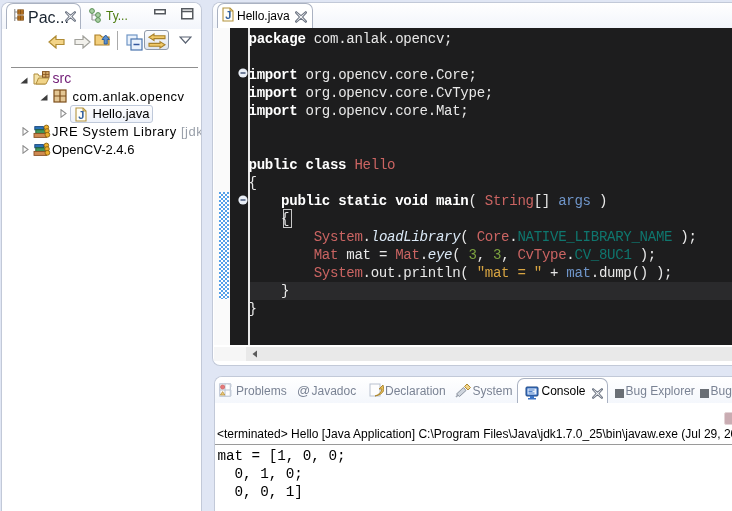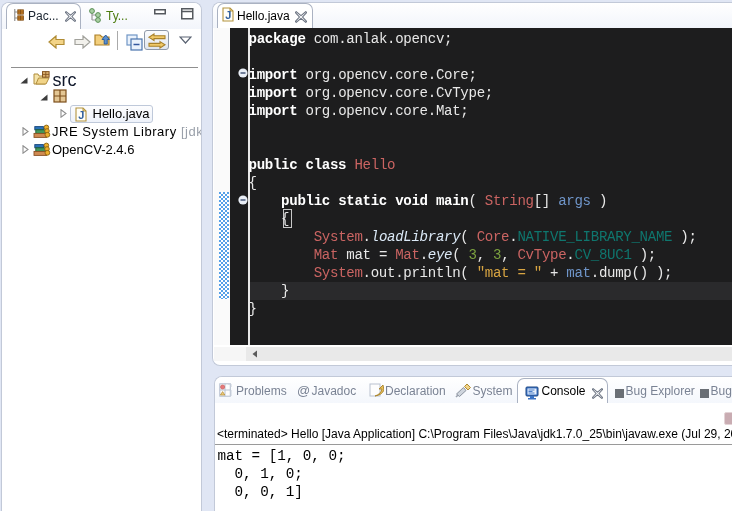--- a/index.html
+++ b/index.html
@@ -28,21 +28,21 @@
   <div class="abs" style="left:0;top:0;width:100%;height:26px;background:linear-gradient(#ffffff,#f2f5fb);"></div>
   <div class="seltab" style="left:3.5px;top:0px;width:75px;height:26px;"></div>
 
   <svg class="abs" style="left:11px;top:6px;" width="13" height="12" viewBox="0 0 14 14">
     <path d="M1.5 0 v14 M1.5 3.5 h3 M1.5 10.5 h3" stroke="#8a8a8a" stroke-width="1.3" fill="none"></path>
     <rect x="5" y="1" width="6.5" height="5" fill="#d08428" stroke="#7c4a12" stroke-width="1"></rect>
     <path d="M8.2 1 v5 M5 3.5 h6.5" stroke="#7c4a12" stroke-width="0.9"></path>
     <rect x="5" y="8" width="6.5" height="5" fill="#d08428" stroke="#7c4a12" stroke-width="1"></rect>
     <path d="M8.2 8 v5 M5 10.5 h6.5" stroke="#7c4a12" stroke-width="0.9"></path>
   </svg>
-  <div class="abs" style="left:26px;top:5.5px;font-size:12px;color:#1a2430;">Pac...</div>
+  <div class="abs" style="left:26px;top:5.5px;font-size:16px;color:#1a2430;">Pac...</div>
   <svg class="abs" style="left:63px;top:8px;" width="11" height="11" viewBox="0 0 12 12">
     <path d="M1.2 0.6 L6 4.6 L10.8 0.6 L11.6 1.6 L7.6 6 L11.6 10.4 L10.8 11.4 L6 7.4 L1.2 11.4 L0.4 10.4 L4.4 6 L0.4 1.6 Z" fill="#f8f9fa" stroke="#6a7280" stroke-width="1.1"></path>
   </svg>
 
   <svg class="abs" style="left:87px;top:4.5px;" width="13" height="15" viewBox="0 0 13 15">
     <path d="M3 3 v9 M3 7 h5 M3 12 h5" stroke="#999" stroke-width="1.2" fill="none"></path>
     <circle cx="3" cy="3" r="2.4" fill="#a8cfa2" stroke="#5a8f55"></circle>
     <circle cx="9" cy="7" r="2.4" fill="#a8cfa2" stroke="#5a8f55"></circle>
     <circle cx="9" cy="12" r="2.4" fill="#a8cfa2" stroke="#5a8f55"></circle>
   </svg>
@@ -85,29 +85,30 @@
 
   <svg class="abs" style="left:18.3px;top:73.5px;" width="8" height="7" viewBox="0 0 8 7">
     <path d="M7.5 0.5 L7.5 6.5 L0.5 6.5 Z" fill="#3c3c3c"></path>
   </svg>
   <svg class="abs" style="left:30.6px;top:68px;" width="17" height="14" viewBox="0 0 17 14">
     <path d="M1 3 L1 13 L12 13 L12 5 L6 5 L5 3 Z" fill="#f5e3a9" stroke="#b08d3c" stroke-width="1"></path>
     <path d="M3 13 L5.5 7 L16 7 L13 13 Z" fill="#f1d488" stroke="#b08d3c" stroke-width="1"></path>
     <rect x="9.5" y="0.6" width="6.6" height="5.6" fill="#dcb270" stroke="#855420" stroke-width="1"></rect>
     <path d="M12.8 0.6 v5.6 M9.5 3.4 h6.6" stroke="#855420" stroke-width="0.9"></path>
   </svg>
-  <div class="abs" style="left:50.5px;top:67px;font-size:18px;color:#0f172a;">src</div>
+  <div class="abs" style="left:50.5px;top:67px;font-size:14px;color:#701a75;">src</div>
 
   <svg class="abs" style="left:37.6px;top:90.5px;" width="8" height="7" viewBox="0 0 8 7">
     <path d="M7.5 0.5 L7.5 6.5 L0.5 6.5 Z" fill="#3c3c3c"></path>
   </svg>
   <svg class="abs" style="left:51px;top:86px;" width="14" height="14" viewBox="0 0 14 14">
     <rect x="1" y="1" width="12" height="12" fill="#e3c694" stroke="#7c4f1c" stroke-width="1.2"></rect>
     <path d="M7 1 v12 M1 7 h12" stroke="#7c4f1c" stroke-width="1.2"></path>
   </svg>
+  <div class="abs" style="left:70.5px;top:85.5px;font-size:13px;letter-spacing:0.45px;color:#000;">com.anlak.opencv</div>
 
   <svg class="abs" style="left:58px;top:106px;" width="7" height="9" viewBox="0 0 7 9">
     <path d="M1 0.8 L6 4.5 L1 8.2 Z" fill="#fff" stroke="#8f8f8f" stroke-width="1.1"></path>
   </svg>
   <div class="abs" style="left:67.6px;top:101.5px;width:83px;height:18px;border:1px solid #bfc9da;border-radius:3px;background:linear-gradient(#fdfdfe,#eef2fa);box-sizing:border-box;"></div>
   <svg class="abs" style="left:73px;top:103.5px;" width="12" height="15" viewBox="0 0 12 15">
     <path d="M1 1 L8 1 L11 4 L11 14 L1 14 Z" fill="#fffef8" stroke="#b4943e" stroke-width="1.1"></path>
     <path d="M8 1 L8 4 L11 4 Z" fill="#e8d8a0" stroke="#b4943e" stroke-width="1"></path>
     <text x="3.2" y="12" font-family="Liberation Sans" font-size="11" font-weight="bold" fill="#33619e">J</text>
   </svg>

